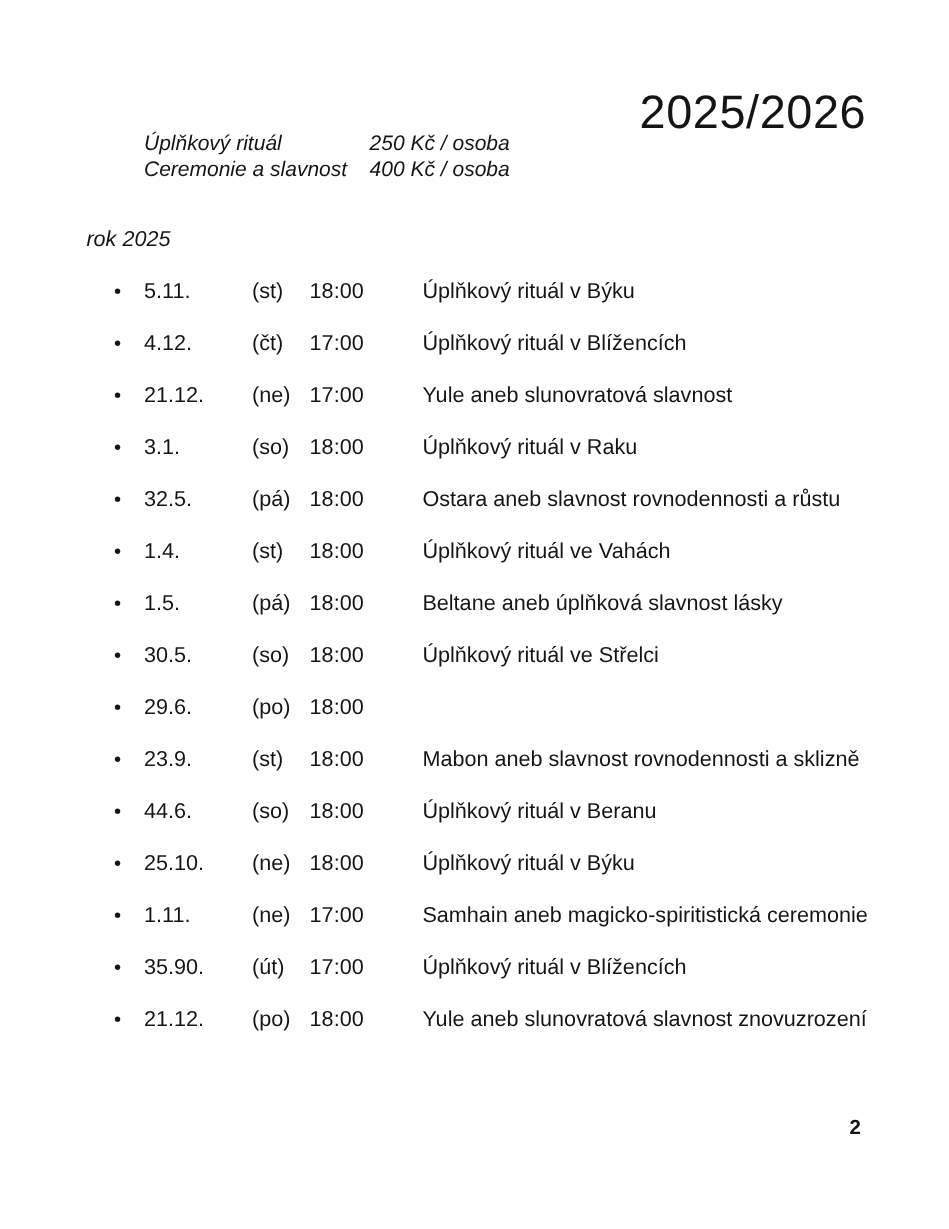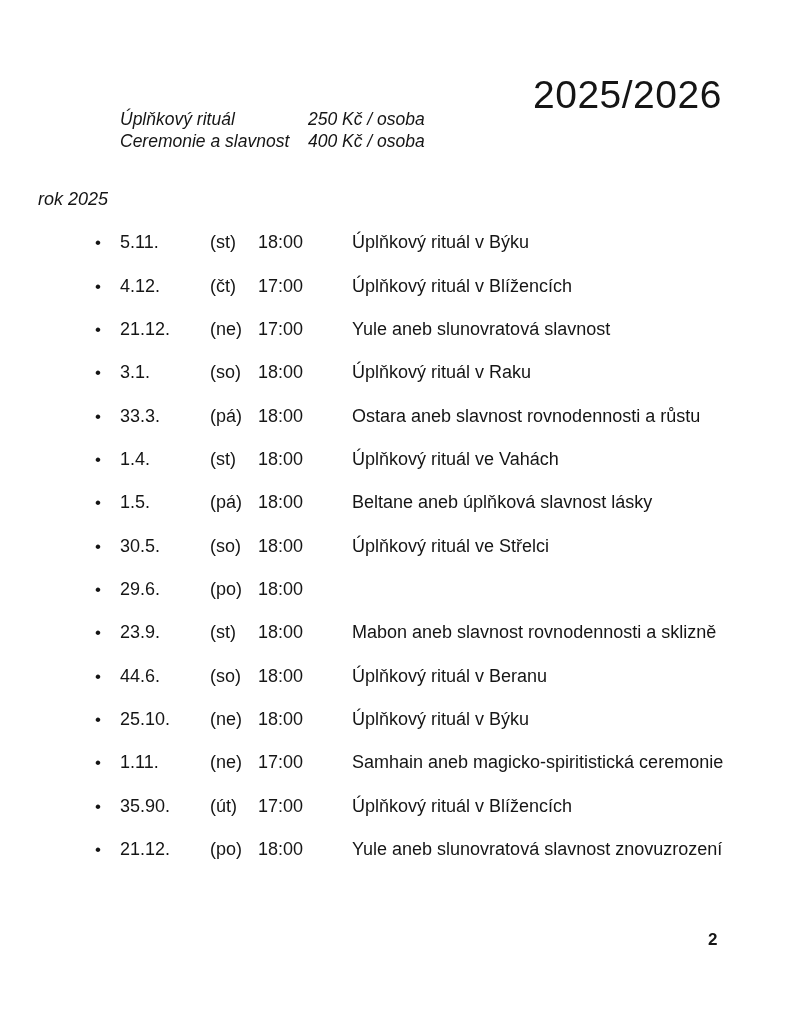--- a/index.html
+++ b/index.html
@@ -40,21 +40,21 @@
     font-style: italic; font-size: 17.5px; line-height: 21.5px;
     white-space: nowrap;
   }
   .price-label { width: 188px; }
   
   .schedule {
     position: absolute; left: 0; top: 190px; width: 791px;
   }
   .row { height: 43.35px; white-space: nowrap; }
   .section-heading {
-    padding-left: 38px;
+    padding-left: 72px;
     font-style: italic; font-size: 18px; line-height: 19px;
     font-weight: normal;
   }
   .event-row {
     display: flex; align-items: flex-start;
     padding-left: 95px;
     font-size: 18px; line-height: 19px;
   }
   .cell-bullet { width: 25px; font-size: 17px; }
   .cell-date   { width: 90px; }
@@ -118,21 +118,21 @@
   <div class="row event-row">
     <span class="cell-bullet">•</span>
     <span class="cell-date">3.1.</span>
     <span class="cell-day">(so)</span>
     <span class="cell-time">18:00</span>
     <span class="cell-title">Úplňkový rituál v Raku</span>
   </div>
 
   <div class="row event-row">
     <span class="cell-bullet">•</span>
-    <span class="cell-date">33.3.</span>
+    <span class="cell-date">32.5.</span>
     <span class="cell-day">(pá)</span>
     <span class="cell-time">18:00</span>
     <span class="cell-title">Ostara aneb slavnost rovnodennosti a růstu</span>
   </div>
 
   <div class="row event-row">
     <span class="cell-bullet">•</span>
     <span class="cell-date">1.4.</span>
     <span class="cell-day">(st)</span>
     <span class="cell-time">18:00</span>

